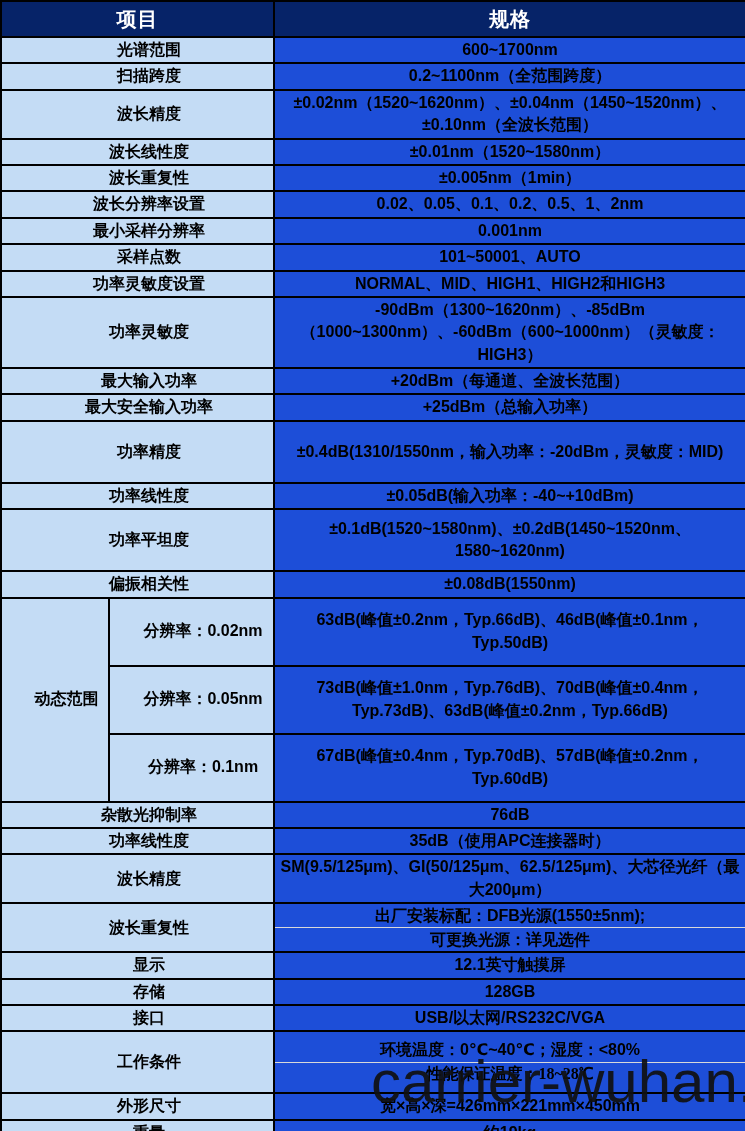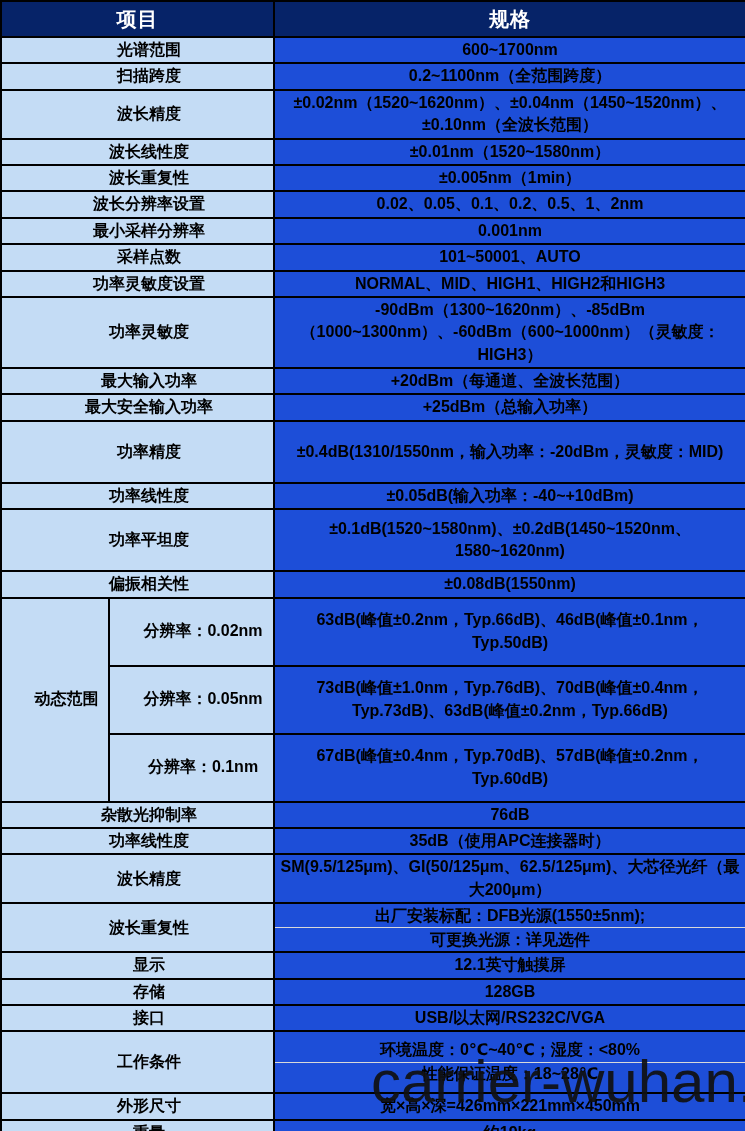--- a/index.html
+++ b/index.html
@@ -43,21 +43,21 @@
   tr.h65 { height: 63px; }
   tr.h70 { height: 68px; }
   td.multi { padding: 0; }
   td.multi .subline {
     min-height: 23px;
     display: flex;
     align-items: center;
     justify-content: center;
     padding: 0 20px;
   }
-  td.multi .subline + .subline { border-top: 1px solid #D9D9D9; }
+  td.multi .subline + .subline { border-top: 1px solid #D9D9D9; font-family: Liberation Serif, serif; }
   .watermark {
     position: absolute;
     left: 371px;
     top: 1052px;
     font-size: 60px;
     line-height: 1;
     font-weight: normal;
     color: rgba(16,16,16,0.92);
     white-space: nowrap;
     z-index: 5;

